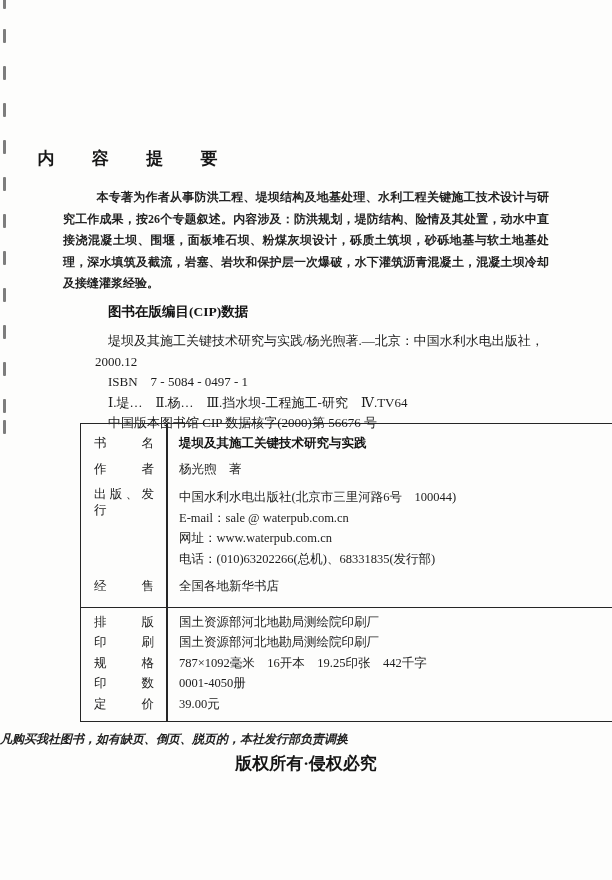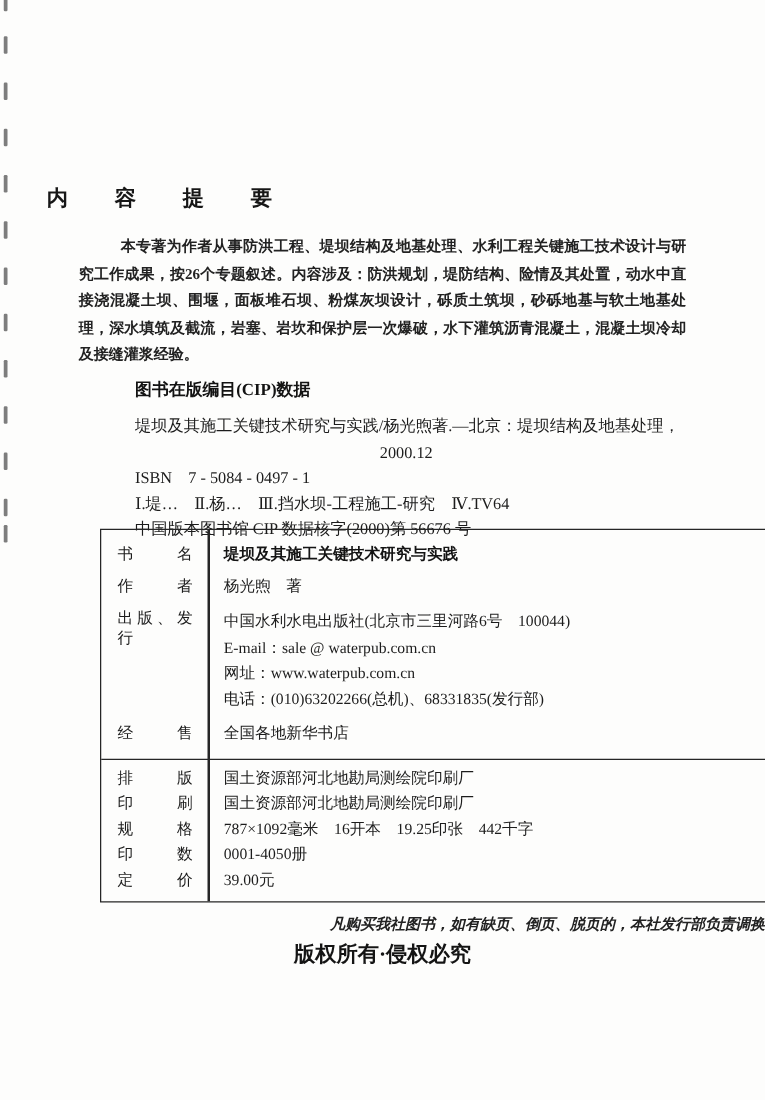--- a/index.html
+++ b/index.html
@@ -29,21 +29,21 @@
   }
   .cip {
     position:absolute; top:287px; left:95px; width:460px;
     font-size:13px; color:#1c1c1c;
   }
   .cip-heading {
     font-weight:bold; font-size:13.5px; padding-left:13px;
     margin:16px 0 10px 0; color:#131313;
   }
   .cip-line { padding-left:13px; line-height:20.5px; }
-  .cip-line.flush { padding-left:0;text-align:center; }
+  .cip-line.flush { padding-left:0; }
   .colophon {
     position:absolute; top:423px; left:80px; width:550px;
     border:1.5px solid #262626; box-sizing:border-box;
     padding:7px 0 6px 0; font-size:12.5px; color:#1c1c1c;
   }
   .colophon .vdivider {
     position:absolute; left:85px; top:0; bottom:0; width:1.5px;
     background:#262626;
   }
   .col-row { display:flex; padding:2.5px 0; line-height:15.5px; }
@@ -54,21 +54,21 @@
     text-align:justify; text-align-last:justify;
   }
   .col-value { flex:1; padding-left:13px; padding-right:8px; }
   .col-value.bold { font-weight:bold; color:#141414; }
   .col-value .vline { line-height:20.5px; }
   .col-row.divided {
     border-top:1.5px solid #262626; margin-top:7px; padding-top:7px;
   }
   .footer-note {
     position:absolute; top:731px; left:0; width:100%;
-    text-align:right; font-style:italic; font-weight:600;
+    text-align:left; font-style:italic; font-weight:600;
     font-size:12px; color:#222;
   }
   .footer-copyright {
     position:absolute; top:752px; left:0; width:100%;
     text-align:center; font-weight:bold; font-size:17px; color:#141414;
   }
 </style>
 </head>
 <body>
 
@@ -88,21 +88,21 @@
     <div class="scan-mark" style="top:362px"></div>
     <div class="scan-mark" style="top:399px"></div>
     <div class="scan-mark" style="top:420px"></div>
   </div>
 
   <div class="summary-title">内容提要</div>
   <p class="summary-text">本专著为作者从事防洪工程、堤坝结构及地基处理、水利工程关键施工技术设计与研究工作成果，按26个专题叙述。内容涉及：防洪规划，堤防结构、险情及其处置，动水中直接浇混凝土坝、围堰，面板堆石坝、粉煤灰坝设计，砾质土筑坝，砂砾地基与软土地基处理，深水填筑及截流，岩塞、岩坎和保护层一次爆破，水下灌筑沥青混凝土，混凝土坝冷却及接缝灌浆经验。</p>
 
   <div class="cip">
     <div class="cip-heading">图书在版编目(CIP)数据</div>
-    <div class="cip-line">堤坝及其施工关键技术研究与实践/杨光煦著.—北京：堤坝结构及地基处理，</div>
+    <div class="cip-line">堤坝及其施工关键技术研究与实践/杨光煦著.—北京：中国水利水电出版社，</div>
     <div class="cip-line flush">2000.12</div>
     <div class="cip-line">ISBN　7 - 5084 - 0497 - 1</div>
     <div class="cip-line">Ⅰ.堤…　Ⅱ.杨…　Ⅲ.挡水坝-工程施工-研究　Ⅳ.TV64</div>
     <div class="cip-line">中国版本图书馆 CIP 数据核字(2000)第 56676 号</div>
   </div>
 
   <div class="colophon">
     <div class="vdivider"></div>
 
     <div class="col-row tall">

